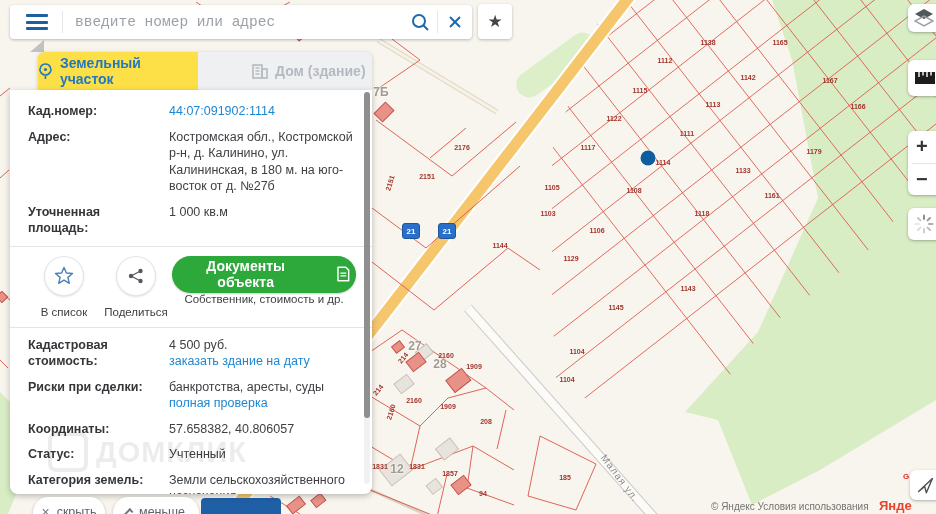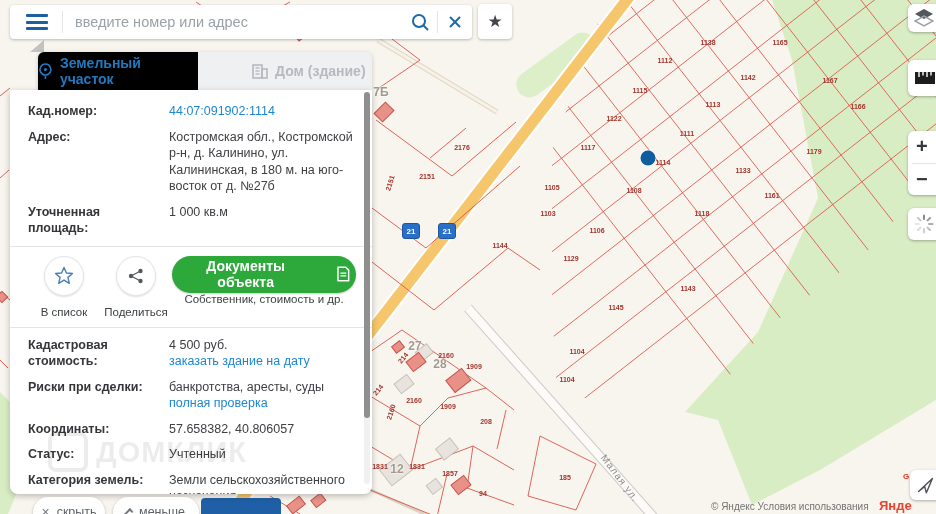--- a/index.html
+++ b/index.html
@@ -25,32 +25,32 @@
     transform:translate(-50%,-50%) rotate(53deg);letter-spacing:1px;}
 
   
   .searchbar{position:absolute;left:10px;top:5px;width:462px;height:34px;background:#fff;
     border-radius:4px;box-shadow:0 1px 3px rgba(0,0,0,.25);display:flex;align-items:center;z-index:10;}
   .burger{width:22px;height:16px;margin:0 14px 0 16px;display:flex;flex-direction:column;
     justify-content:space-between;cursor:pointer;}
   .burger div{height:3px;background:#1d5fa0;border-radius:1px;}
   .sb-divider{width:1px;height:22px;background:#e4e6e8;}
   .searchbar input{flex:1;border:none;outline:none;font-size:14.5px;color:#be185d;
-    padding:0 8px 0 12px;font-family:Liberation Sans, sans-serif;background:transparent;}
+    padding:0 8px 0 12px;font-family:Liberation Mono, monospace;background:transparent;}
   .searchbar input::placeholder{color:#9aa1a8;}
   .sb-icon{width:34px;height:34px;display:flex;align-items:center;justify-content:center;cursor:pointer;}
   .starbtn{position:absolute;left:478px;top:4px;width:34px;height:35px;background:#fff;border-radius:4px;
     box-shadow:0 1px 3px rgba(0,0,0,.25);display:flex;align-items:center;justify-content:center;
     font-size:17px;color:#42464b;z-index:10;cursor:pointer;}
 
   
   .tabs{position:absolute;left:10px;top:52px;width:362px;height:38px;display:flex;z-index:10;
     filter:drop-shadow(0 1px 2px rgba(0,0,0,.18));}
   .tab{display:flex;align-items:center;justify-content:center;gap:7px;font-size:14px;font-weight:bold;}
-  .tab.active{width:207px;background:#000000;color:#2478be;border-radius:6px 0 0 0;cursor:default;margin-left:28px;}
+  .tab.active{width:207px;background:#fde047;color:#2478be;border-radius:6px 0 0 0;cursor:default;margin-left:28px;}
   .tab.inactive{width:164px;background:#eef0f1;color:#b5bac1;border-radius:0 6px 0 0;cursor:pointer;padding-left:48px;}
   .fold{position:absolute;left:30px;top:40px;width:0;height:0;z-index:9;
     border-left:14px solid transparent;border-bottom:12px solid #c2c2c2;}
   .panel{position:absolute;left:10px;top:90px;width:362px;height:404px;background:#fff;z-index:10;
     border-radius:0 0 8px 8px;box-shadow:0 2px 6px rgba(0,0,0,.25);box-sizing:border-box;
     padding:13px 16px 0 18px;overflow:hidden;}
   .prow{display:grid;grid-template-columns:135px 1fr;column-gap:6px;margin-bottom:9px;
     font-size:12.5px;line-height:1.32;color:#3e4044;}
   .prow .lbl{font-weight:bold;color:#343639;}
   .link{color:#1e87d0;text-decoration:none;cursor:pointer;}

